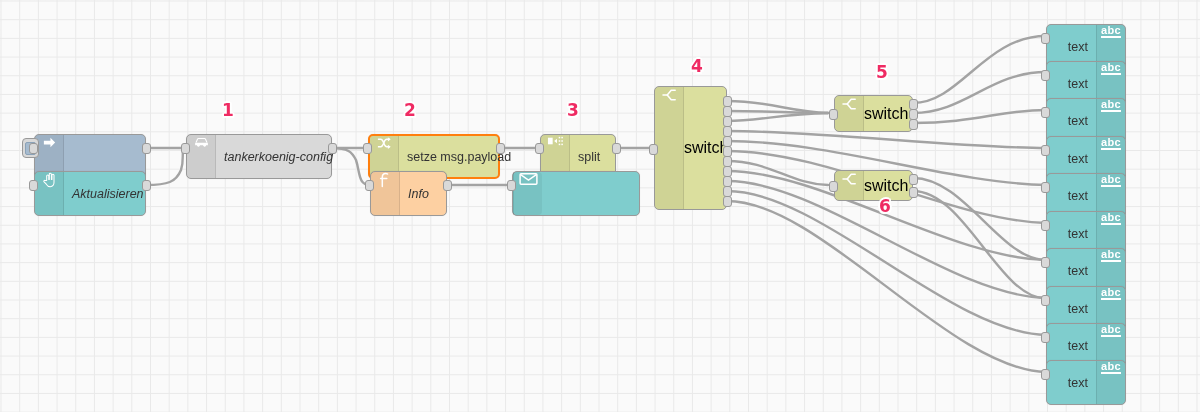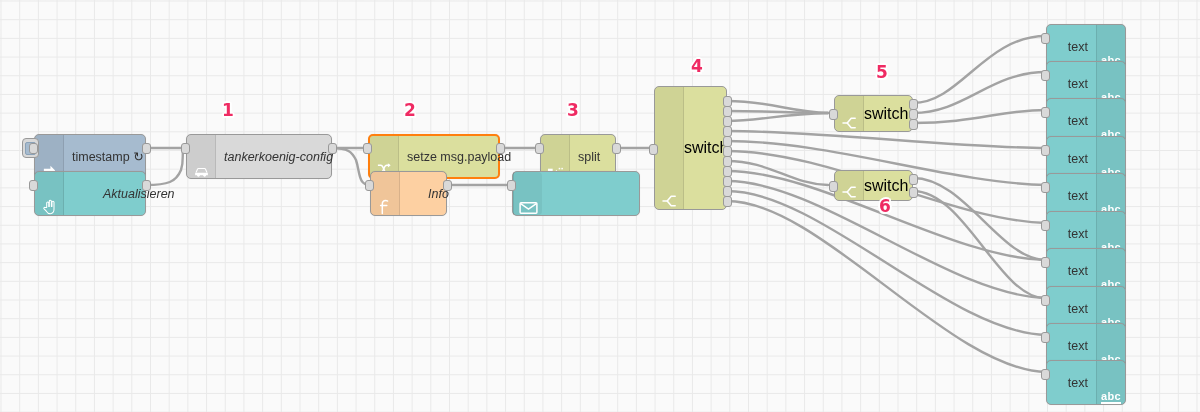--- a/index.html
+++ b/index.html
@@ -35,21 +35,21 @@
     padding:0 8px;line-height:26px;
   }
   .node .lbl.right{text-align:right;}
   .node .lbl.left{text-align:left;}
   .node .lbl.center{text-align:center;}
   .node .lbl.ital{font-style:italic;}
 
   
   .ico{
     width:28px;height:100%;
-    display:flex;align-items:flex-end;justify-content:center;
+    display:flex;align-items:flex-start;justify-content:center;
     background:rgba(0,0,0,.05);
     border-right:1px solid rgba(0,0,0,.10);
     border-radius:4px 0 0 4px;
     flex:0 0 28px;
   }
   .ico.r{
     border-right:none;border-left:1px solid rgba(0,0,0,.10);
     border-radius:0 4px 4px 0;
   }
   .ico svg{display:block;}
@@ -61,21 +61,21 @@
     box-sizing:border-box;
   }
   .port.in{left:-6px;}
   .port.out{right:-6px;}
 
   
   .c-blue  {background:#a6bbcf;}
   .c-grey  {background:#d9d9d9;}
   .c-teal  {background:#7fcdcd;}
   .c-yellow{background:#dbdf9e;}
-  .c-peach {background:#fdd0a2;gap:20px;}
+  .c-peach {background:#fdd0a2;}
 
   .selected{border:2px solid #ff7f0e;}
 
   
   .injbtn{
     position:absolute;left:-13px;top:3px;
     width:17px;height:20px;
     background:#d9d9d9;border:1px solid #999;border-radius:4px;
     box-sizing:border-box;
     display:flex;align-items:center;justify-content:center;
@@ -166,25 +166,24 @@
   <div class="node c-blue" style="left:34px;top:134px;width:112px;">
     <div class="injbtn">
         <i></i>
       </div>
     <div class="port in" style="top:8px;"></div>
     <div class="ico">
       <svg width="15" height="15" viewBox="0 0 16 16">
           <path d="M2 6h7V3l5 5-5 5v-3H2z" fill="#fff"></path>
         </svg>
     </div>
-    <div class="lbl left">timestamp ↻</div>
-    <div class="port out" style="top:8px;"></div>
-  </div>
-
-  <div class="node c-teal" style="left:34px;top:171px;width:112px;gap:31px;">
+    <div class="port out" style="top:8px;"></div>
+  </div>
+
+  <div class="node c-teal" style="left:34px;top:171px;width:112px;">
     <div class="port in" style="top:8px;"></div>
     <div class="ico">
       <svg width="15" height="16" viewBox="0 0 16 17">
         <path d="M5 9V4.2a1.1 1.1 0 0 1 2.2 0V8h.6V2.3a1.1 1.1 0 0 1 2.2 0V8h.6V3.4a1.1 1.1 0 0 1 2.2 0V11c0 3-1.8 4.6-4 4.6-2.1 0-3.3-1-4.2-2.6L2 10.2c-.4-.8.6-1.7 1.3-1.1z" fill="none" stroke="#fff" stroke-width="1.1" stroke-linejoin="round"></path>
       </svg>
     </div>
     <div class="lbl left ital">Aktualisieren</div>
     <div class="port out" style="top:8px;"></div>
   </div>
 

